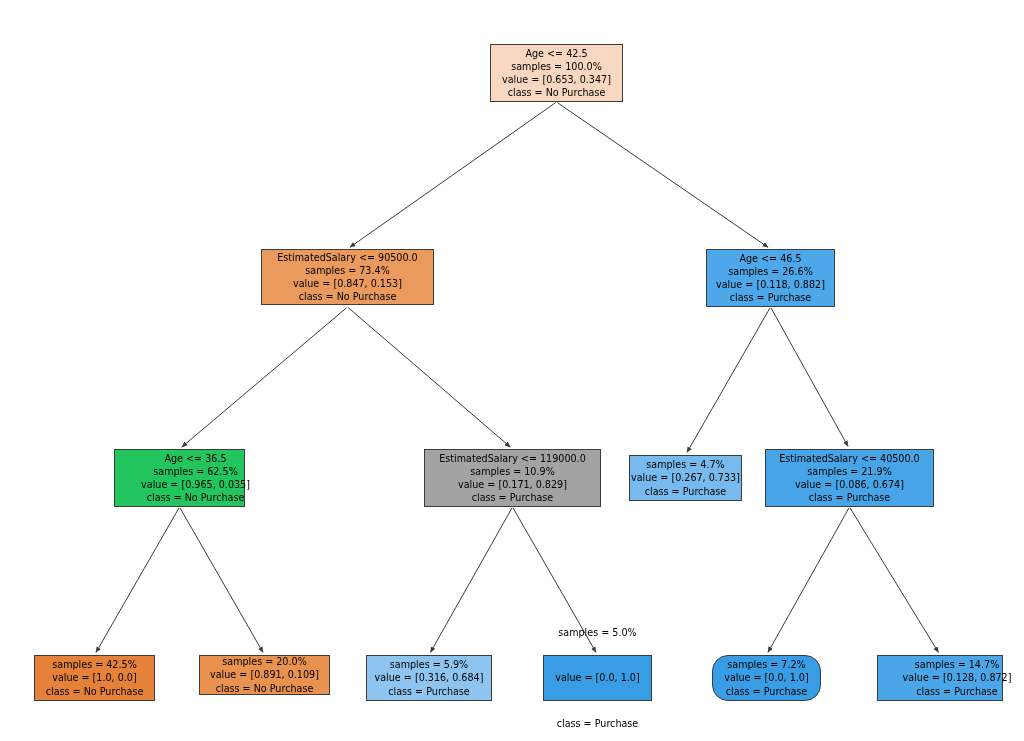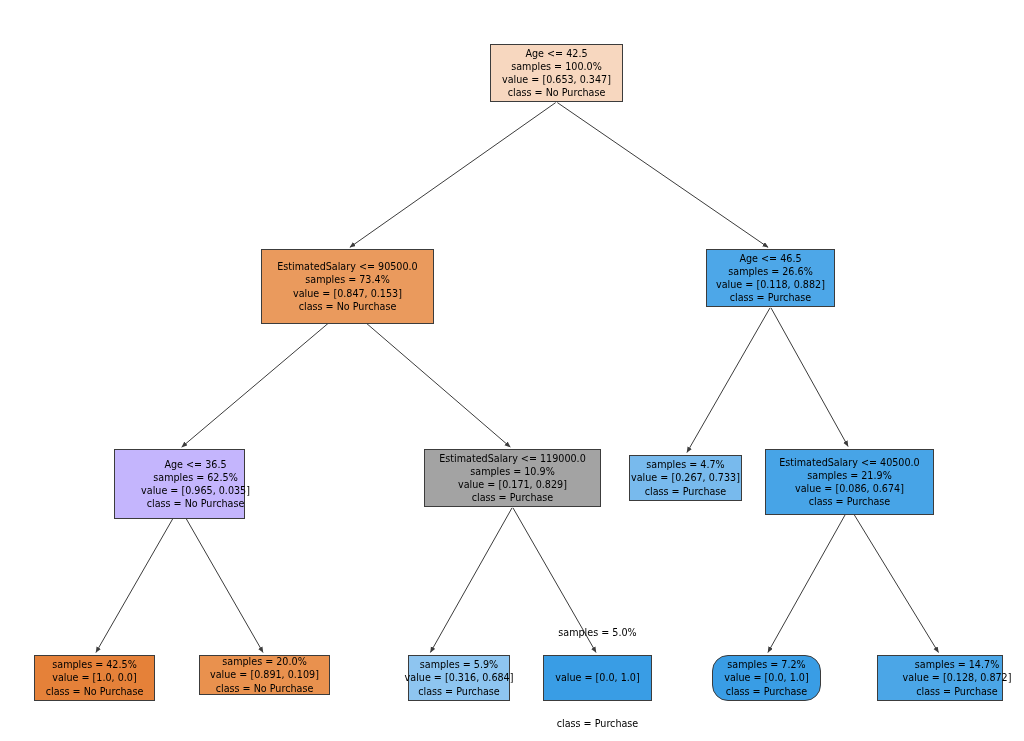--- a/index.html
+++ b/index.html
@@ -66,66 +66,66 @@
         <line x1="850.02" y1="507.85" x2="938.43" y2="652.44" stroke="#3c3c3c" stroke-width="1" marker-end="url(#arrowhead)"></line>
       </g>
   </svg>
   <div id="nodes">
       <div class="node" style="left: 490px; top: 44px; width: 133px; height: 58px; background: rgb(247, 215, 191); border-color: rgb(60, 60, 60);">
         <span class="line">Age &lt;= 42.5</span>
         <span class="line">samples = 100.0%</span>
         <span class="line">value = [0.653, 0.347]</span>
         <span class="line">class = No Purchase</span>
       </div>
-      <div class="node" style="left: 261px; top: 249px; width: 173px; height: 75px; background: rgb(234, 154, 93); border-color: rgb(60, 60, 60);">
+      <div class="node" style="left: 261px; top: 249px; width: 173px; height: 56px; background: rgb(234, 154, 93); border-color: rgb(60, 60, 60);">
         <span class="line">EstimatedSalary &lt;= 90500.0</span>
         <span class="line">samples = 73.4%</span>
         <span class="line">value = [0.847, 0.153]</span>
         <span class="line">class = No Purchase</span>
       </div>
       <div class="node" style="left: 706px; top: 249px; width: 129px; height: 58px; background: rgb(77, 167, 232); border-color: rgb(60, 60, 60);">
         <span class="line">Age &lt;= 46.5</span>
         <span class="line">samples = 26.6%</span>
         <span class="line">value = [0.118, 0.882]</span>
         <span class="line">class = Purchase</span>
       </div>
-      <div class="node" style="left: 114px; top: 449px; width: 131px; height: 70px; background: #c4b5fd; border-color: rgb(60, 60, 60); padding-left: 32px;">
+      <div class="node" style="left: 114px; top: 449px; width: 131px; height: 58px; background: #22c55e; border-color: rgb(60, 60, 60); padding-left: 32px;">
         <span class="line">Age &lt;= 36.5</span>
         <span class="line">samples = 62.5%</span>
         <span class="line">value = [0.965, 0.035]</span>
         <span class="line">class = No Purchase</span>
       </div>
       <div class="node" style="left: 424px; top: 449px; width: 177px; height: 58px; background: #a3a3a3; border-color: rgb(60, 60, 60);">
         <span class="line">EstimatedSalary &lt;= 119000.0</span>
         <span class="line">samples = 10.9%</span>
         <span class="line">value = [0.171, 0.829]</span>
         <span class="line">class = Purchase</span>
       </div>
       <div class="node" style="left: 629px; top: 455px; width: 113px; height: 46px; background: rgb(120, 186, 237); border-color: rgb(60, 60, 60);">
         <span class="line">samples = 4.7%</span>
         <span class="line">value = [0.267, 0.733]</span>
         <span class="line">class = Purchase</span>
       </div>
-      <div class="node" style="left: 765px; top: 449px; width: 169px; height: 66px; background: rgb(71, 164, 231); border-color: rgb(60, 60, 60);">
+      <div class="node" style="left: 765px; top: 449px; width: 169px; height: 58px; background: rgb(71, 164, 231); border-color: rgb(60, 60, 60);">
         <span class="line">EstimatedSalary &lt;= 40500.0</span>
         <span class="line">samples = 21.9%</span>
         <span class="line">value = [0.086, 0.674]</span>
         <span class="line">class = Purchase</span>
       </div>
       <div class="node" style="left: 34px; top: 655px; width: 121px; height: 46px; background: rgb(229, 129, 57); border-color: rgb(60, 60, 60);">
         <span class="line">samples = 42.5%</span>
         <span class="line">value = [1.0, 0.0]</span>
         <span class="line">class = No Purchase</span>
       </div>
       <div class="node" style="left: 199px; top: 655px; width: 131px; height: 40px; background: rgb(233, 145, 78); border-color: rgb(60, 60, 60);">
         <span class="line">samples = 20.0%</span>
         <span class="line">value = [0.891, 0.109]</span>
         <span class="line">class = No Purchase</span>
       </div>
-      <div class="node" style="left: 366px; top: 655px; width: 102px; height: 46px; background: rgb(142, 197, 240); border-color: rgb(60, 60, 60); margin-left: 42px;">
+      <div class="node" style="left: 366px; top: 655px; width: 126px; height: 46px; background: rgb(142, 197, 240); border-color: rgb(60, 60, 60);">
         <span class="line">samples = 5.9%</span>
         <span class="line">value = [0.316, 0.684]</span>
         <span class="line">class = Purchase</span>
       </div>
       <div class="node" style="left: 543px; top: 655px; width: 109px; height: 46px; background: rgb(57, 157, 229); border-color: rgb(60, 60, 60); gap: 32px;">
         <span class="line">samples = 5.0%</span>
         <span class="line">value = [0.0, 1.0]</span>
         <span class="line">class = Purchase</span>
       </div>
       <div class="node" style="left: 712px; top: 655px; width: 109px; height: 46px; background: rgb(57, 157, 229); border-color: rgb(60, 60, 60); border-radius: 16px;">

